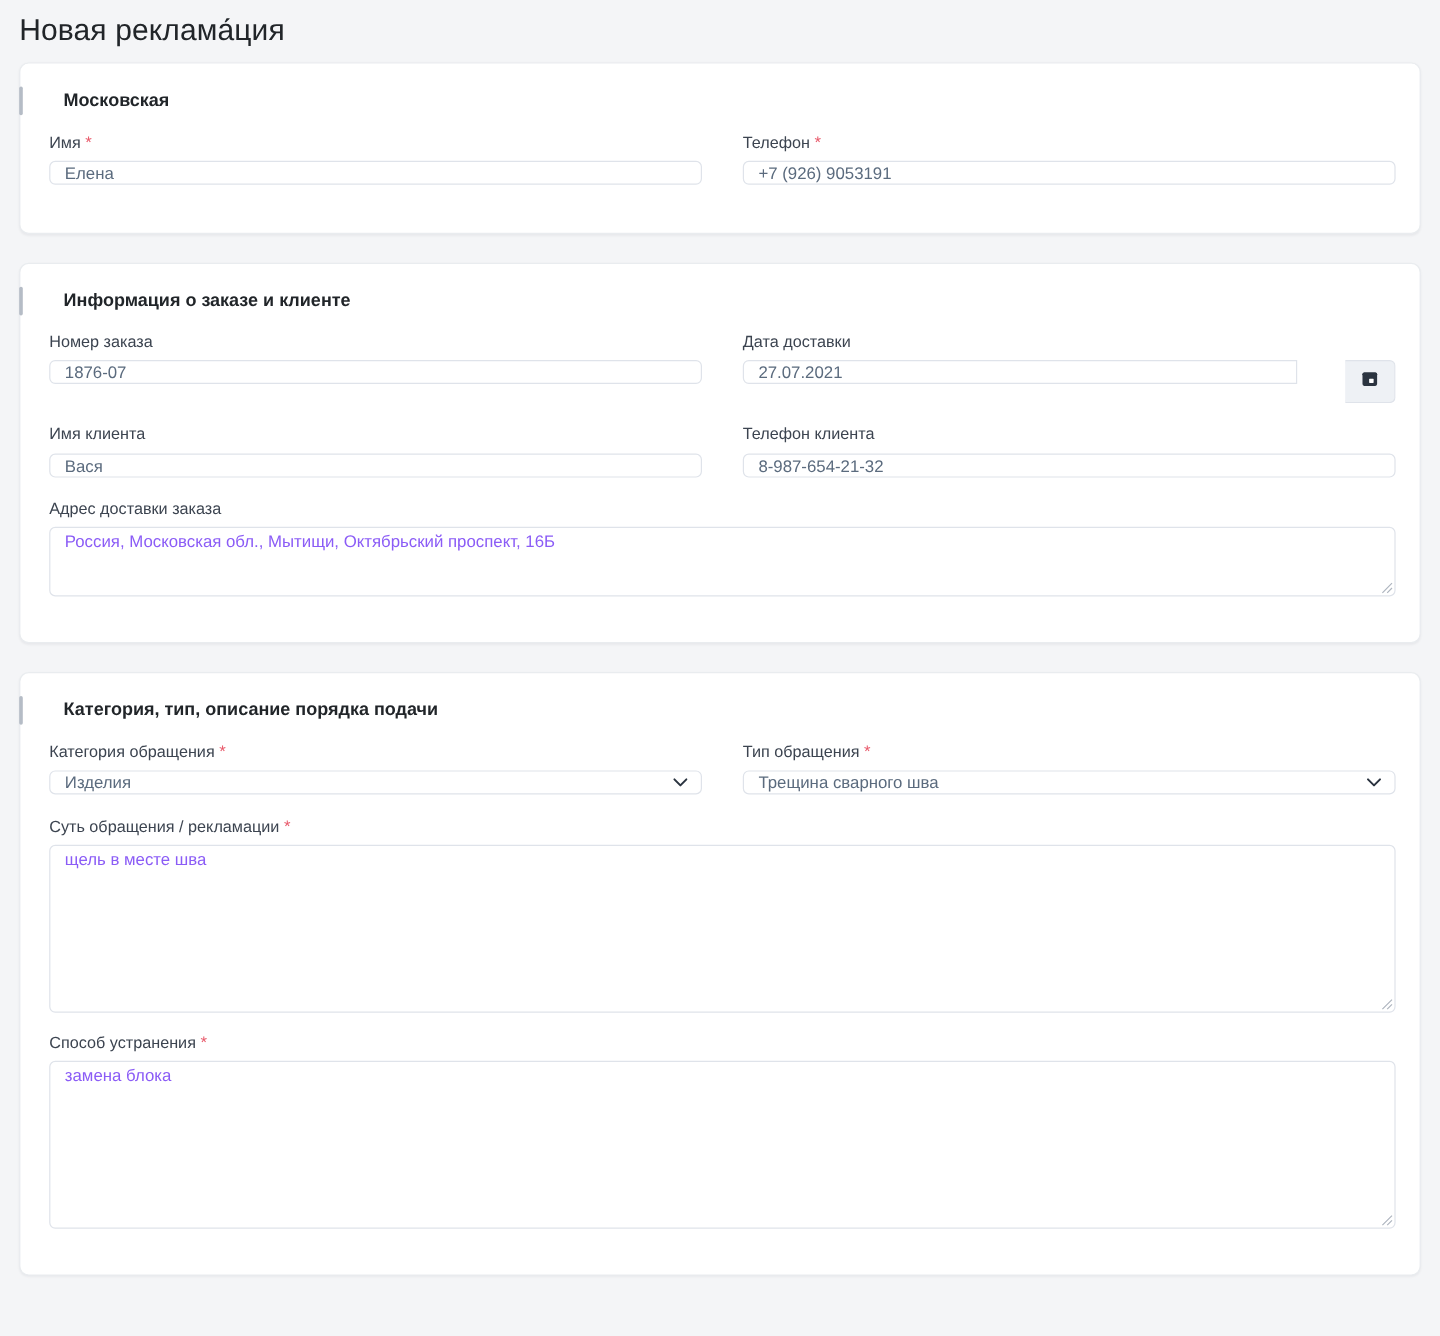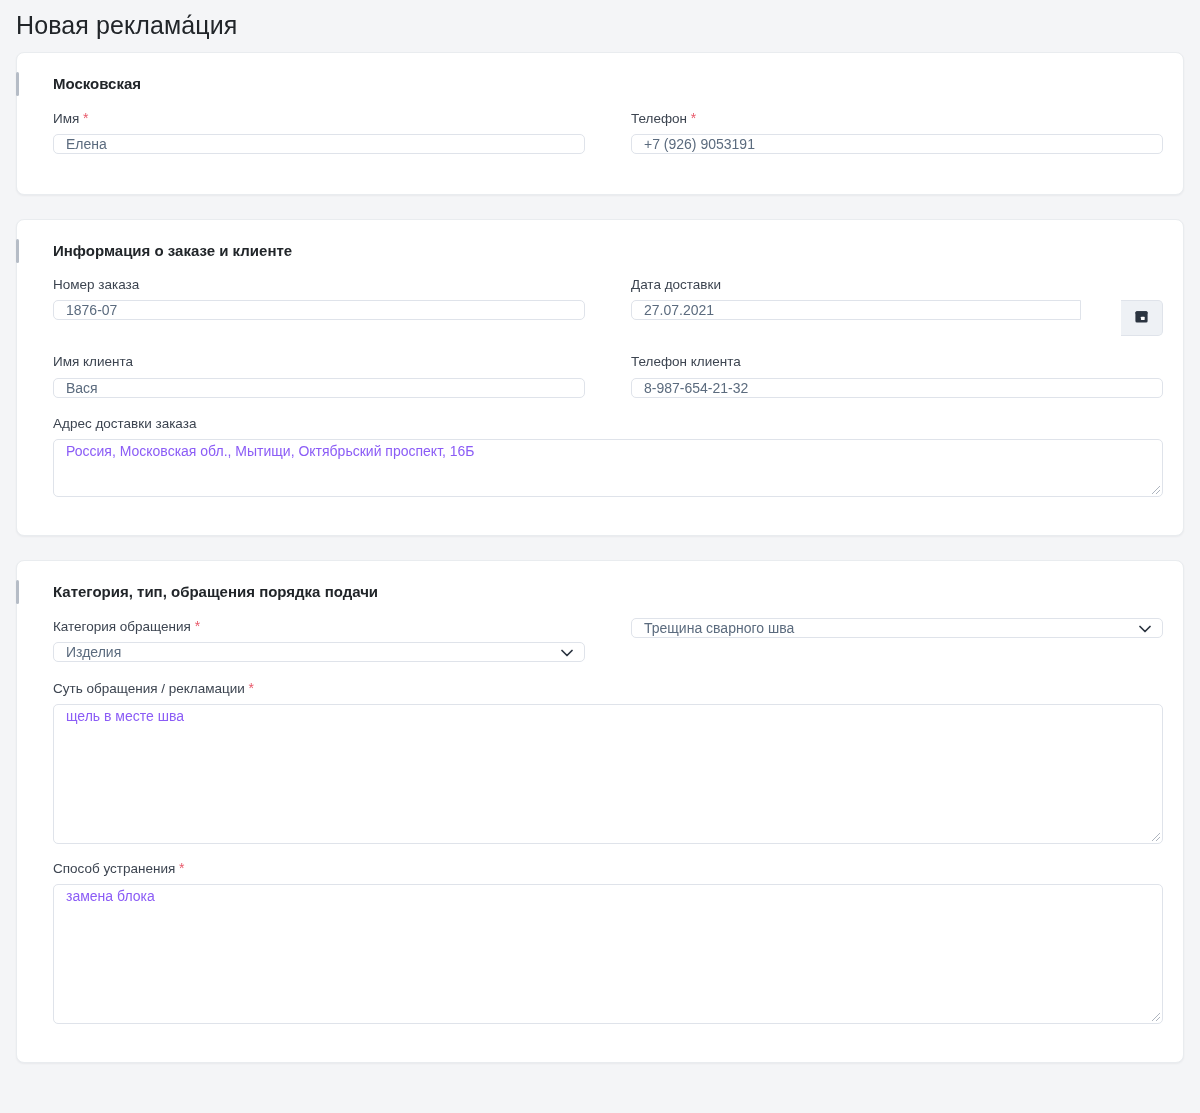--- a/index.html
+++ b/index.html
@@ -44,21 +44,21 @@
     color: #212529;
     margin: 2px 0 18px 16px;
   }
 
   .row {
     display: flex;
     gap: 30px;
     margin-bottom: 2px;
   }
   .col { flex: 1 1 0; min-width: 0; }
-  .field { margin: 0 0 16px 16px; }
+  .field { margin: 0 0 16px 4px; }
   .field.full { margin-right: 0; }
 
   label.lbl {
     display: block;
     font-size: 13.5px;
     color: #3c4450;
     margin-bottom: 7px;
     line-height: 1.2;
   }
   .req { color: #e8596a; font-size: 14px; }
@@ -214,41 +214,45 @@
           <svg width="14" height="14" viewBox="0 0 14 14">
               <path d="M13 5 L5 13 M13 9 L9 13" stroke="#aeb5bf" stroke-width="1"></path>
             </svg>
         </span>
       </div>
     </div>
   </div>
 
   <div class="card">
     <div class="card-accent"></div>
-    <div class="card-title">Категория, тип, обращения порядка подачи</div>
+    <div class="card-title">Категория, тип, описание порядка подачи</div>
 
     <div class="row">
       <div class="col">
         <div class="field">
           <label class="lbl">
             <span>Категория обращения</span>
             <span class="req">*</span>
           </label>
           <div class="select-wrap">
             <input class="control" type="text" readonly="" value="Изделия" style="">
             <span class="chev">
               <svg width="12" height="8" viewBox="0 0 12 8">
                   <path d="M1 1.5 L6 6.5 L11 1.5" stroke="#2b3440" stroke-width="1.7" fill="none" stroke-linecap="round" stroke-linejoin="round"></path>
                 </svg>
             </span>
           </div>
         </div>
       </div>
       <div class="col">
         <div class="field full">
+          <label class="lbl">
+            <span>Тип обращения</span>
+            <span class="req">*</span>
+          </label>
           <div class="select-wrap">
             <input class="control" type="text" readonly="" value="Трещина сварного шва" style="">
             <span class="chev">
               <svg width="12" height="8" viewBox="0 0 12 8">
                   <path d="M1 1.5 L6 6.5 L11 1.5" stroke="#2b3440" stroke-width="1.7" fill="none" stroke-linecap="round" stroke-linejoin="round"></path>
                 </svg>
             </span>
           </div>
         </div>
       </div>

